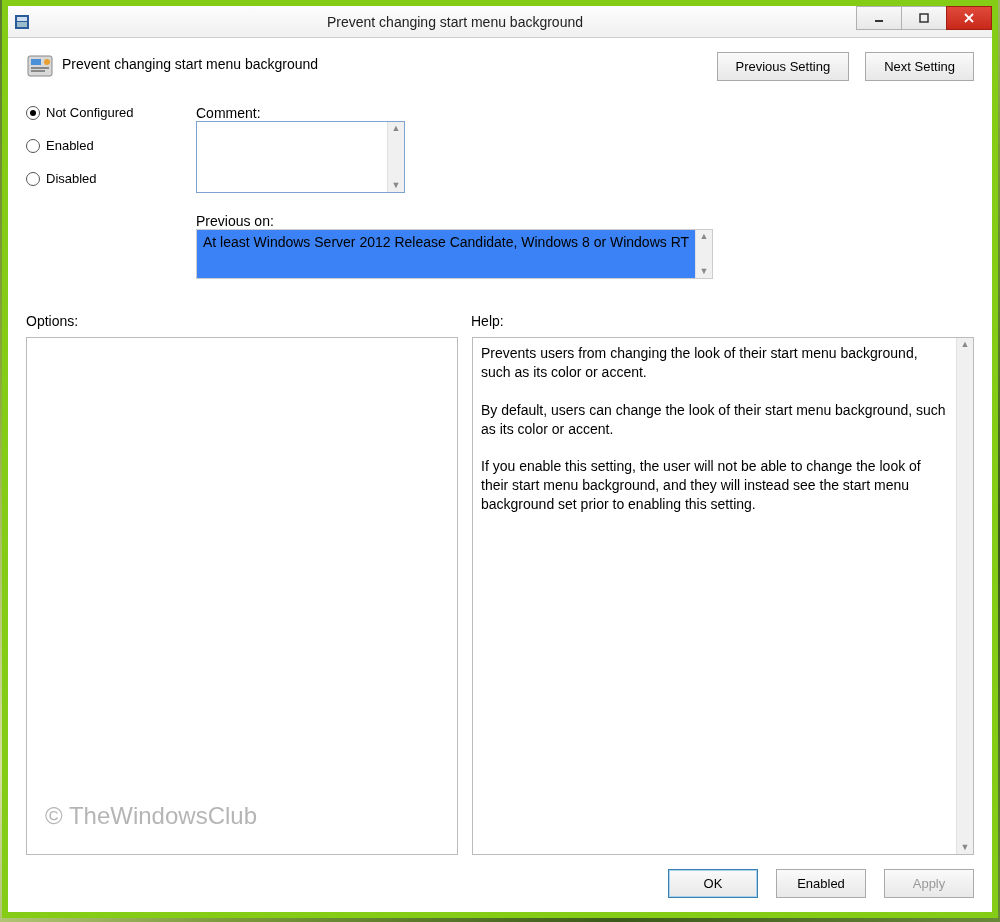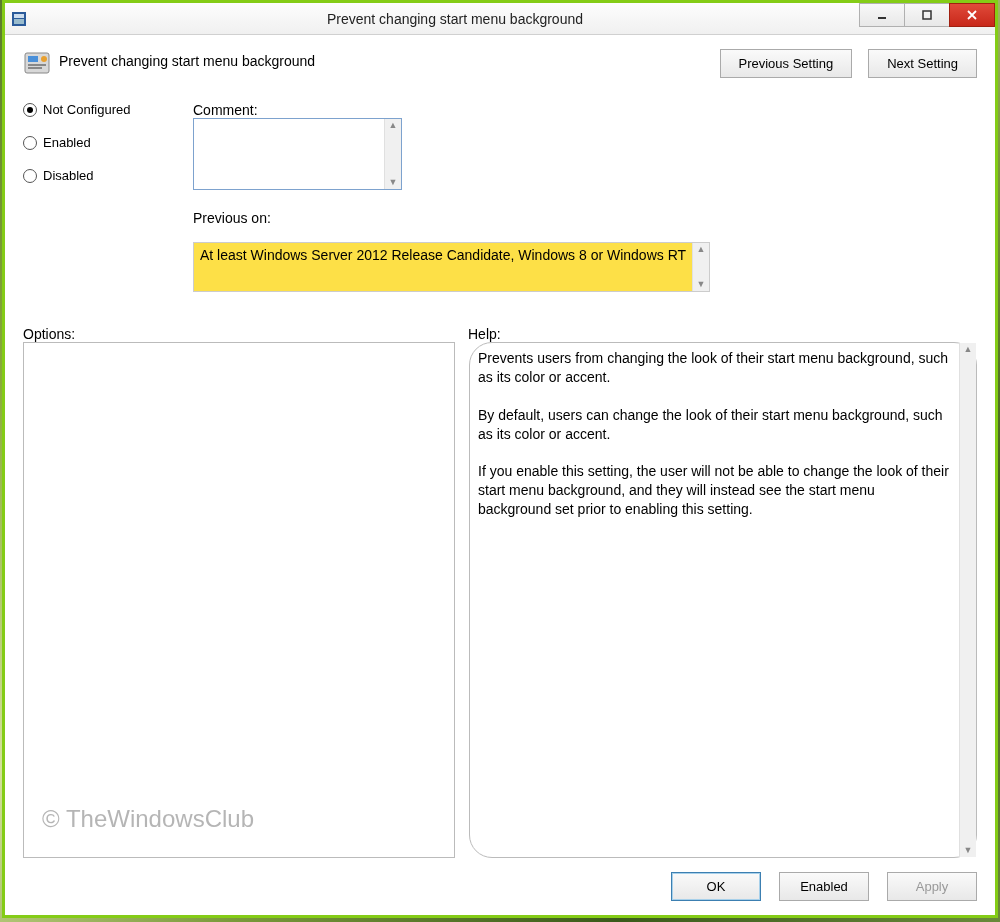--- a/index.html
+++ b/index.html
@@ -13,21 +13,21 @@
       overflow: hidden;
       position: relative;
     }
     .window {
       position: absolute;
       top: 0;
       left: 2px;
       right: 2px;
       bottom: 4px;
       background: #fff;
-      border: 3px solid #84cc16;
+      border: 6px solid #84cc16;
       display: flex;
       flex-direction: column;
     }
     .titlebar {
       height: 32px;
       background: linear-gradient(#fdfdfd, #f0f0f0);
       border-bottom: 1px solid #d0d0d0;
       display: flex;
       align-items: center;
       padding-left: 6px;
@@ -156,22 +156,21 @@
     }
     .textarea-wrap {
       flex: 1;
       border: 1px solid #7da2ce;
       background: #fff;
       position: relative;
       display: flex;
     }
     .textarea-wrap.ro {
       border-color: #ccc;
-      background: #fde047;
-      margin-top: 16px;
+      background: #3b82f6;
     }
     .textarea-inner {
       flex: 1;
       padding: 4px 6px;
       font-family: inherit;
       font-size: 14px;
       border: none;
       background: transparent;
       resize: none;
       outline: none;
@@ -188,36 +187,37 @@
       align-items: center;
       padding: 2px 0;
     }
     .sb-arrow {
       color: #888;
       font-size: 9px;
       line-height: 1;
     }
     .panes-labels {
       display: flex;
+      margin-bottom: 8px;
     }
     .panes-labels > div { font-size: 14px; }
     .panes-labels .ol { width: 445px; }
     .panes {
       flex: 1;
       display: flex;
       gap: 14px;
       min-height: 0;
     }
     .pane {
       border: 1px solid #bbb;
       background: #fff;
       position: relative;
     }
     .pane.options { width: 432px; }
-    .pane.help { flex: 1; display: flex; border-radius: 23px; }
+    .pane.help { flex: 1; display: flex; }
     .help-text {
       flex: 1;
       padding: 6px 8px;
       font-size: 14px;
       line-height: 1.35;
       white-space: pre-wrap;
     }
     .watermark {
       position: absolute;
       left: 18px;

